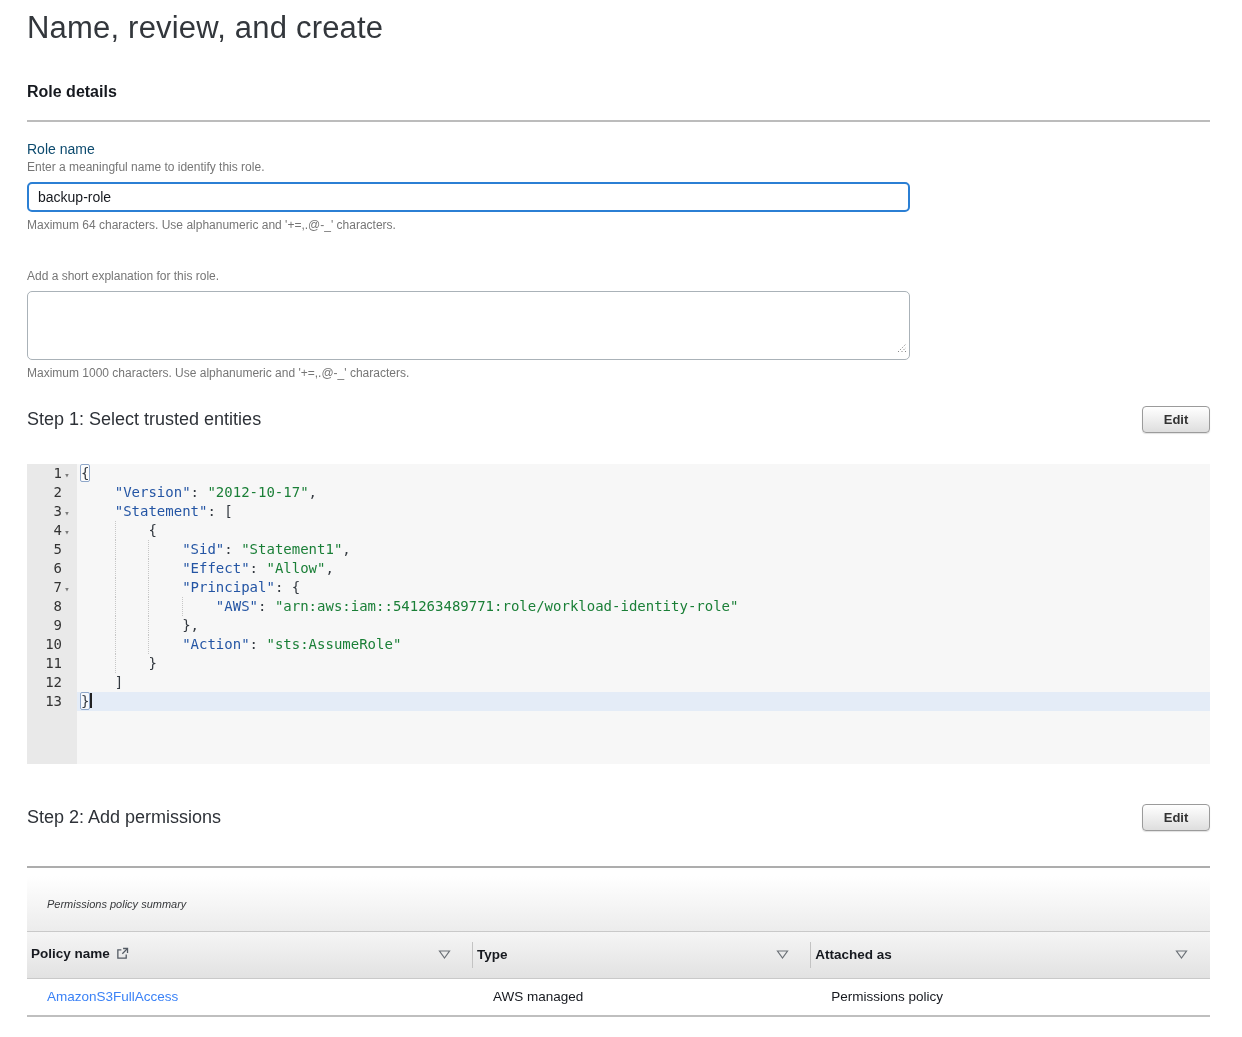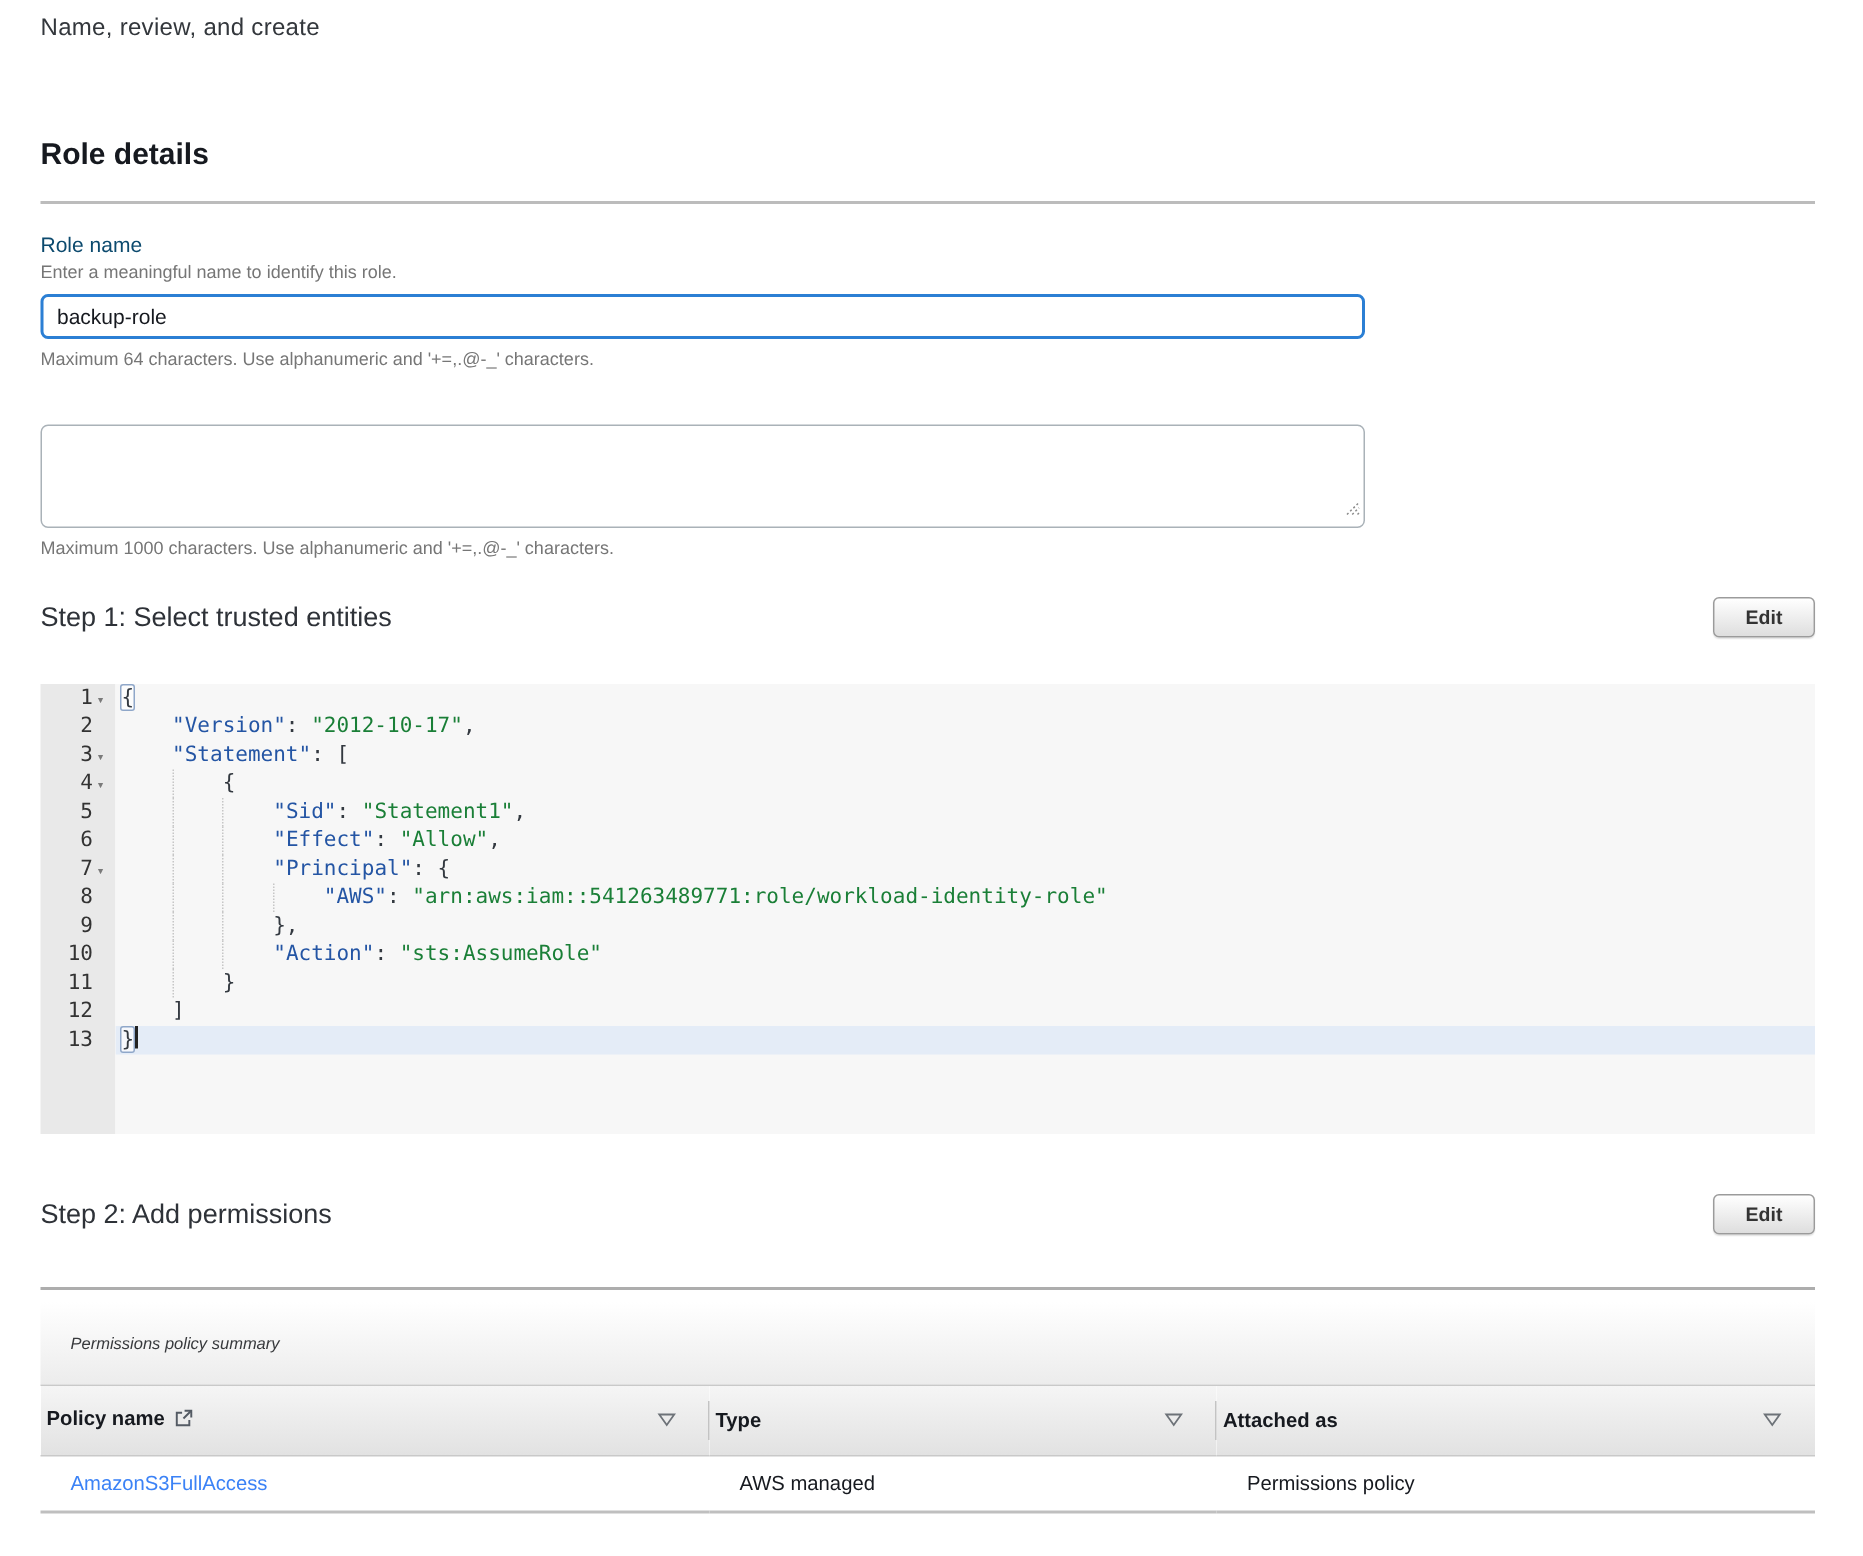--- a/index.html
+++ b/index.html
@@ -1,22 +1,22 @@
 <!DOCTYPE html>
 <html><head>
 <meta charset="utf-8">
 <style>
   * { margin:0; padding:0; box-sizing:border-box; }
   html,body { width:1242px; height:1037px; background:#fff; overflow:hidden;
               font-family:"Liberation Sans", sans-serif; color:#16191f; }
   .container { padding:0 32px 0 27px; }
 
-  h1.page-title { font-size:16px; font-weight:400; color:#33373c; margin-top:10px; letter-spacing:.2px; }
-
-  h2.section-heading { font-size:20px; font-weight:700; color:#16191f; margin-top:64px; }
+  h1.page-title { font-size:31px; font-weight:400; color:#33373c; margin-top:10px; letter-spacing:.2px; }
+
+  h2.section-heading { font-size:16px; font-weight:700; color:#16191f; margin-top:37px; }
   .divider { border:none; border-top:2px solid #bcbcbc; margin-top:19px; }
 
   .field { margin-top:19px; }
   .field-label { font-size:14px; color:#0c4a6e; }
   .field-help { font-size:12px; color:#767676; margin-top:3px; }
   .constraint { font-size:12px; color:#767676; margin-top:6px; }
 
   input.text-input {
     display:block; width:883px; height:30px; margin-top:8px; padding:0 9px;
     font-family:"Liberation Sans", sans-serif; font-size:14px; color:#16191f;
@@ -85,20 +85,21 @@
   <hr class="divider">
 
   <div class="field">
     <div class="field-label">Role name</div>
     <div class="field-help">Enter a meaningful name to identify this role.</div>
     <input class="text-input" type="text" value="backup-role" style="">
     <div class="constraint">Maximum 64 characters. Use alphanumeric and '+=,.@-_' characters.</div>
   </div>
 
   <div class="field" style="margin-top:37px;">
+    <div class="field-help">Add a short explanation for this role.</div>
     <div class="textarea-wrap">
       <textarea class="text-area" placeholder="" style=""></textarea>
       <span class="resize-handle">
         <svg width="10" height="10" viewBox="0 0 10 10">
           <g stroke="#8a8a8a" stroke-width="1" stroke-dasharray="1.4,1.6">
             <line x1="1" y1="9" x2="9" y2="1"></line>
             <line x1="4.5" y1="9" x2="9" y2="4.5"></line>
             <line x1="8" y1="9" x2="9" y2="8"></line>
           </g>
         </svg>

